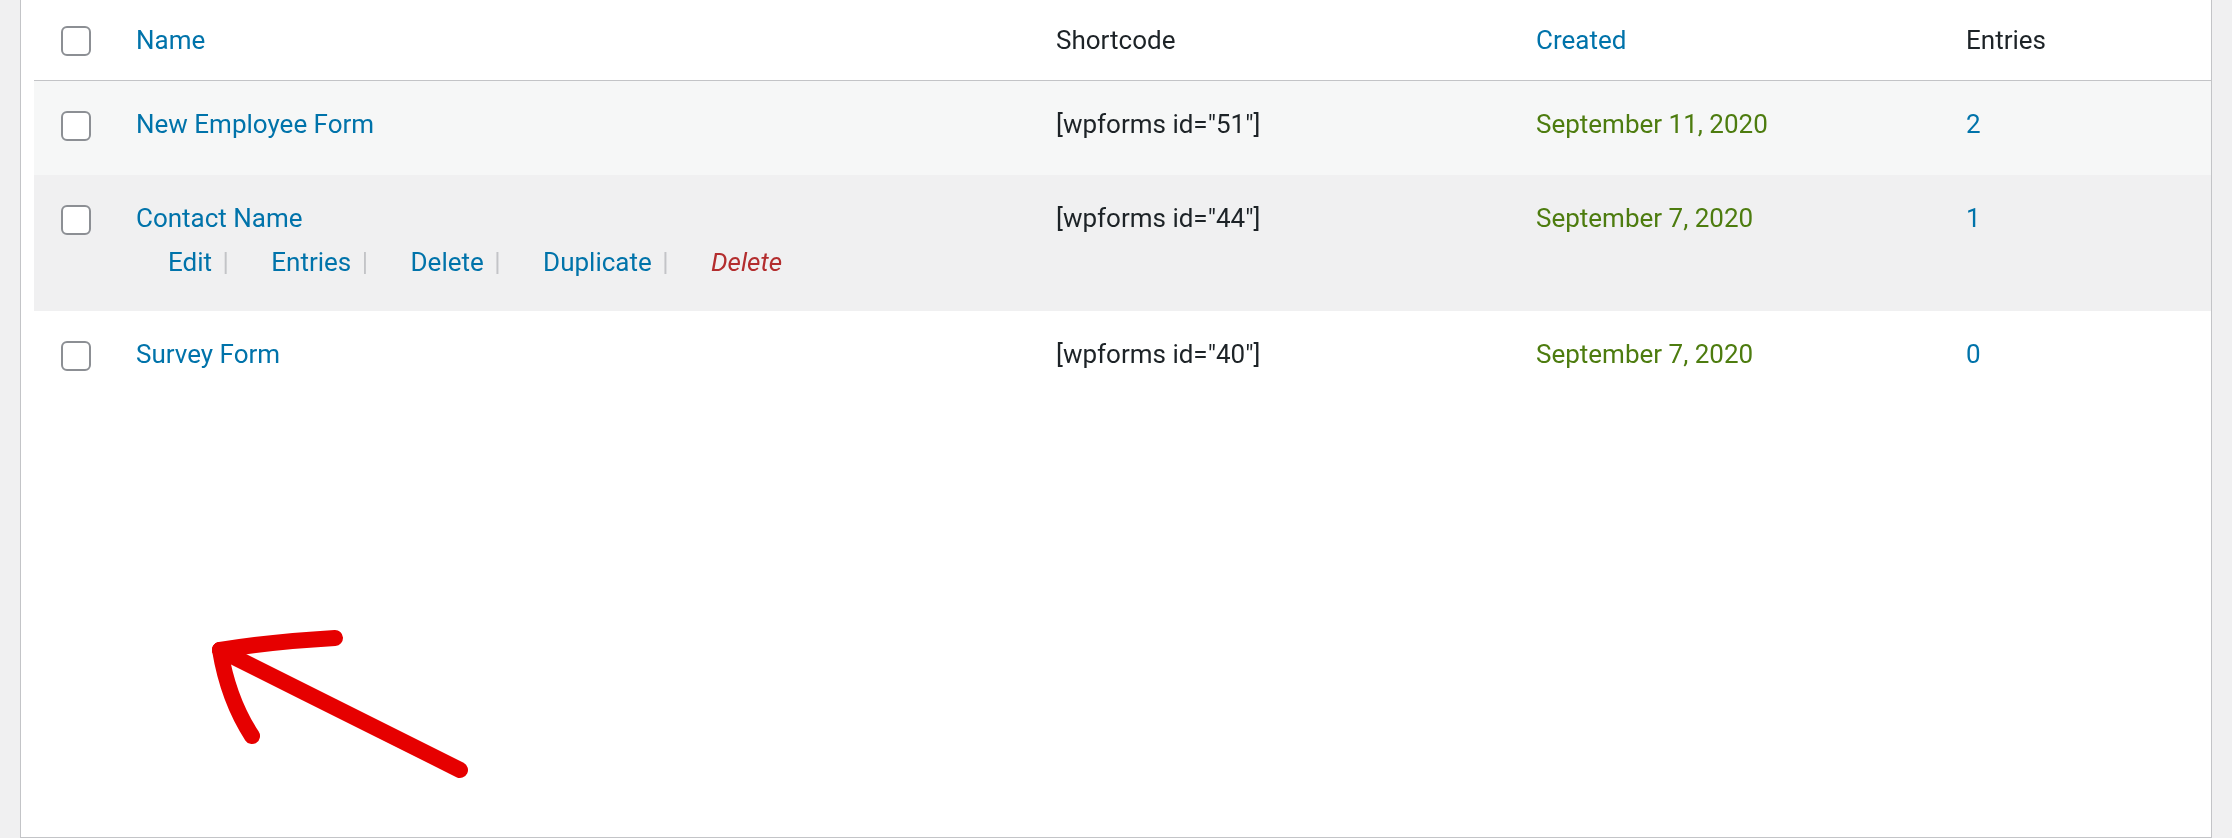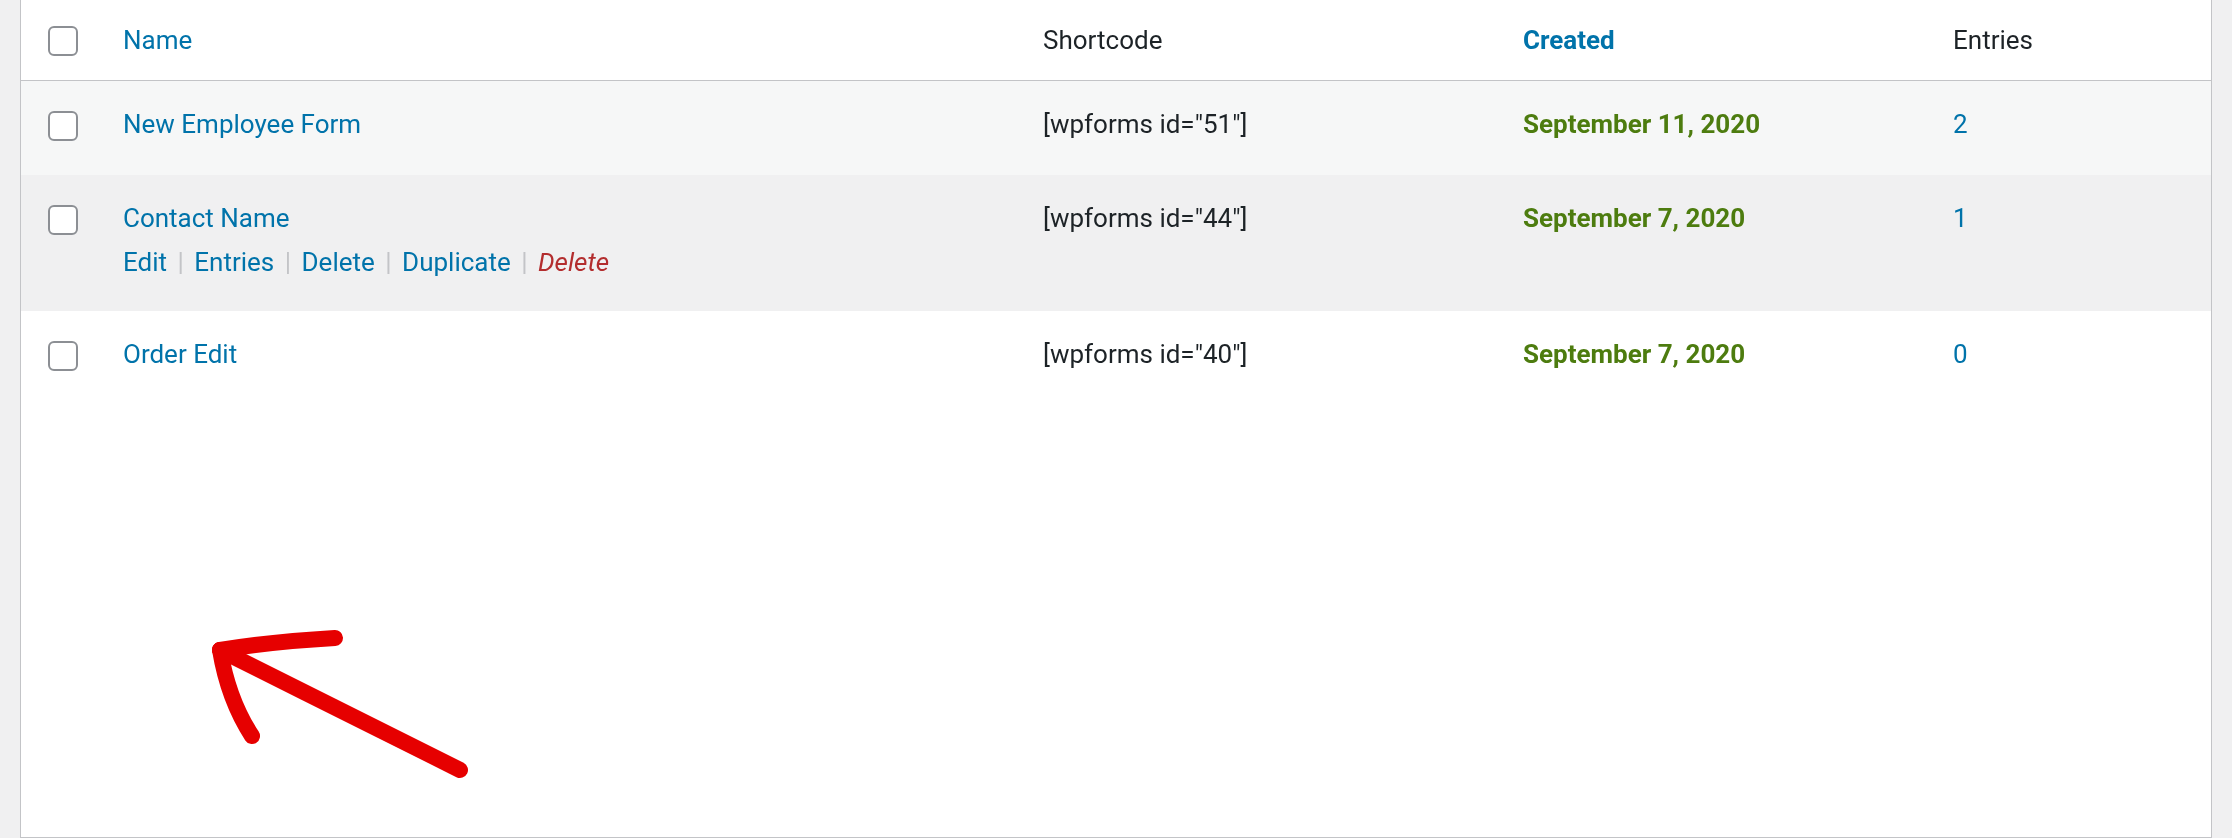--- a/index.html
+++ b/index.html
@@ -18,39 +18,40 @@
     background: #f0f0f1;
     padding: 0 0 0 0;
   }
   .panel {
     margin: 0 20px 0 20px;
     background: #fff;
     border: 1px solid #c3c4c7;
     border-top: none;
     height: 100%;
     overflow: hidden;
+    padding-left: 13px;
   }
   table.forms {
     width: 100%;
     border-collapse: collapse;
     table-layout: fixed;
   }
   thead th {
     text-align: left;
     font-weight: 400;
     padding: 24px 18px 24px 18px;
     border-bottom: 1px solid #c3c4c7;
     background: #fff;
     vertical-align: middle;
     color: #1d2327;
   }
   th.col-cb, td.col-cb { width: 84px; text-align: center; }
   th.col-name, td.col-name { width: 920px; }
   th.col-shortcode, td.col-shortcode { width: 480px; }
-  th.col-created, td.col-created { width: 430px; font-weight: bold; }
+  th.col-created, td.col-created { width: 430px; }
   th.col-entries, td.col-entries { width: auto; }
   thead a.sort {
     color: #0073aa;
     text-decoration: none;
   }
   tbody td {
     padding: 28px 18px 34px 18px;
     vertical-align: top;
     color: #1d2327;
   }
@@ -68,20 +69,21 @@
     text-decoration: none;
     font-weight: 400;
   }
   .row-actions {
     margin-top: 14px;
     font-size: 26px;
     font-weight: 400;
   }
   .row-actions a {
     text-decoration: none;
+    margin-left: 32px;
   }
   .row-actions a.act { color: #0073aa; }
   .row-actions a.del { color: #b32d2e; font-style: italic; }
   .row-actions span.sep {
     color: #c3c4c7;
     padding: 0 4px;
   }
   input[type="checkbox"].cb {
     -webkit-appearance: none;
     appearance: none;
@@ -167,21 +169,21 @@
             </div>
           </td>
           <td class="col-shortcode"><span class="shortcode-text">[wpforms id="44"]</span></td>
           <td class="col-created"><span class="created-text">September 7, 2020</span></td>
           <td class="col-entries"><a href="#" class="entries-link">1</a></td>
         </tr>
 
         <tr>
           <td class="col-cb"><input type="checkbox" class="cb" style=""></td>
           <td class="col-name">
-            <a href="#" class="link">Order Edit</a>
+            <a href="#" class="link">Survey Form</a>
           </td>
           <td class="col-shortcode"><span class="shortcode-text">[wpforms id="40"]</span></td>
           <td class="col-created"><span class="created-text">September 7, 2020</span></td>
           <td class="col-entries"><a href="#" class="entries-link">0</a></td>
         </tr>
       </tbody>
     </table>
   </div>
 
   <div class="annotation">

